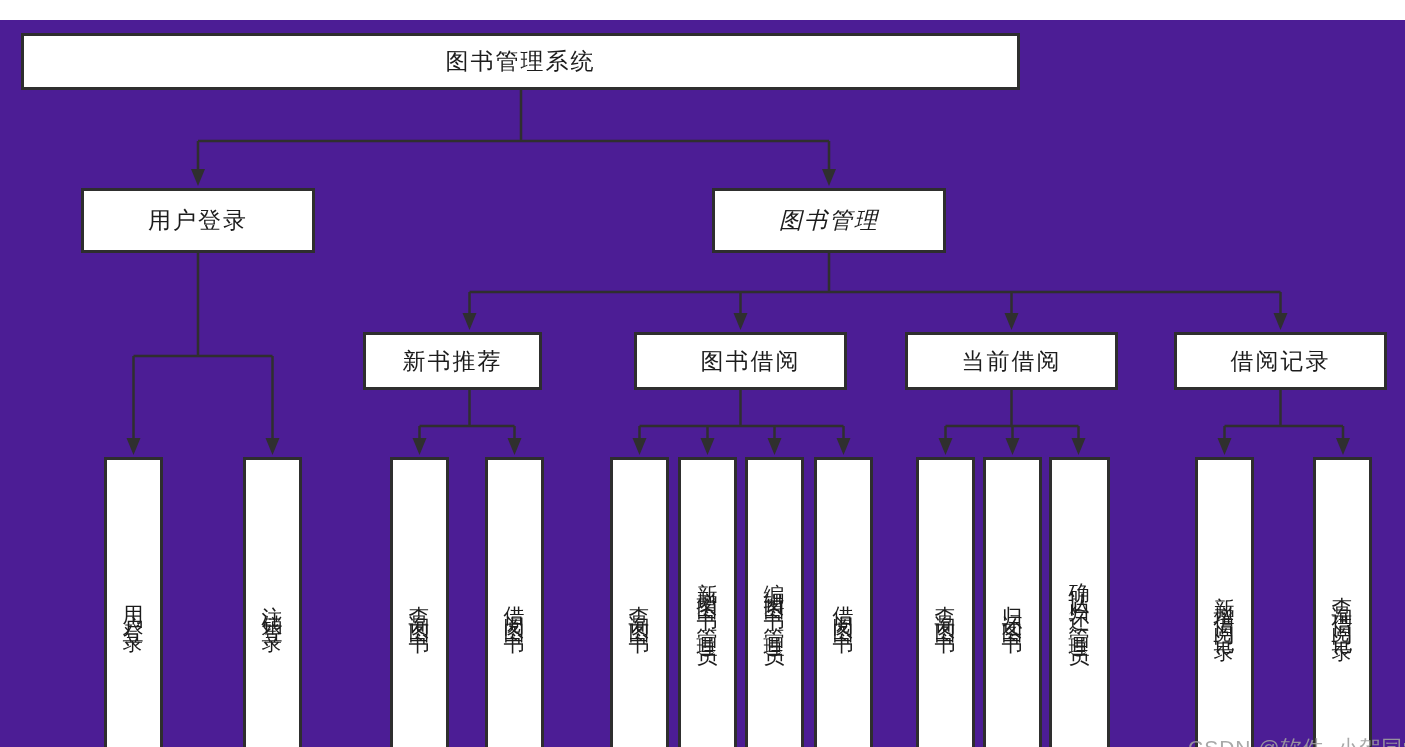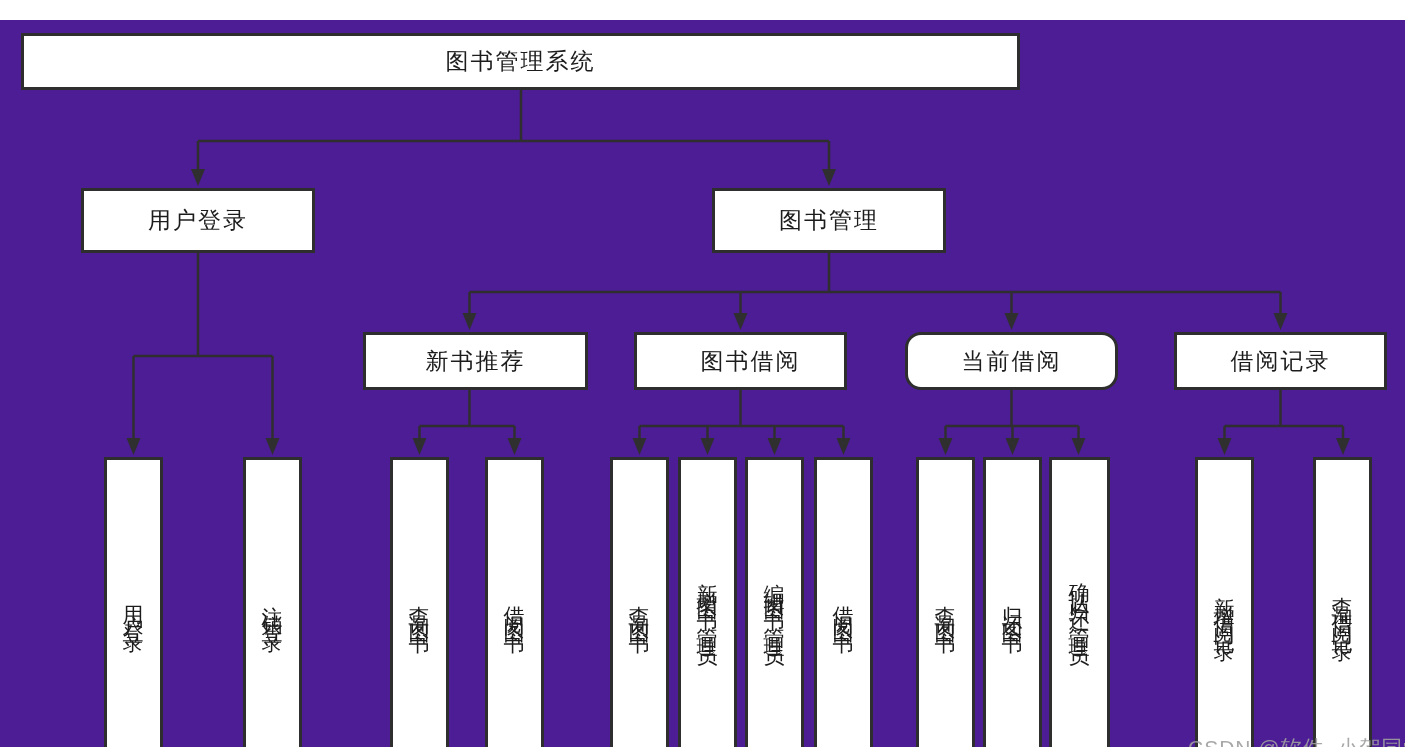--- a/index.html
+++ b/index.html
@@ -102,25 +102,25 @@
     <g>
       <path d="M1280.5 370 V406 M1224.5 406 H1343 M1224.5 406 V420 M1343 406 V420"></path>
       <polygon points="1217.5,418 1231.5,418 1224.5,435"></polygon>
       <polygon points="1336,418 1350,418 1343,435"></polygon>
     </g>
   </svg>
 
   <div class="node h" style="left:21px;top:13px;width:999px;height:57px;">图书管理系统</div>
 
   <div class="node h" style="left:81px;top:168px;width:234px;height:65px;">用户登录</div>
-  <div class="node h" style="left:712px;top:168px;width:234px;height:65px;">图书管理</div>
+  <div class="node h" style="left:712px;top:168px;width:234px;height:65px;font-style:italic;">图书管理</div>
 
-  <div class="node h" style="left:363px;top:312px;width:225px;height:58px;">新书推荐</div>
+  <div class="node h" style="left:363px;top:312px;width:179px;height:58px;">新书推荐</div>
   <div class="node h" style="left:634px;top:312px;width:213px;height:58px;padding-left:20px;">图书借阅</div>
-  <div class="node h" style="left:905px;top:312px;width:213px;height:58px;border-radius:16px;">当前借阅</div>
+  <div class="node h" style="left:905px;top:312px;width:213px;height:58px;">当前借阅</div>
   <div class="node h" style="left:1174px;top:312px;width:213px;height:58px;">借阅记录</div>
 
   <div class="node v" style="left:104px;">用户登录</div>
   <div class="node v" style="left:243px;">注销登录</div>
 
   <div class="node v" style="left:390px;">查询图书</div>
   <div class="node v" style="left:485px;">借阅图书</div>
 
   <div class="node v" style="left:610px;">查询图书</div>
   <div class="node v" style="left:678px;">新增图书（管理员）</div>

